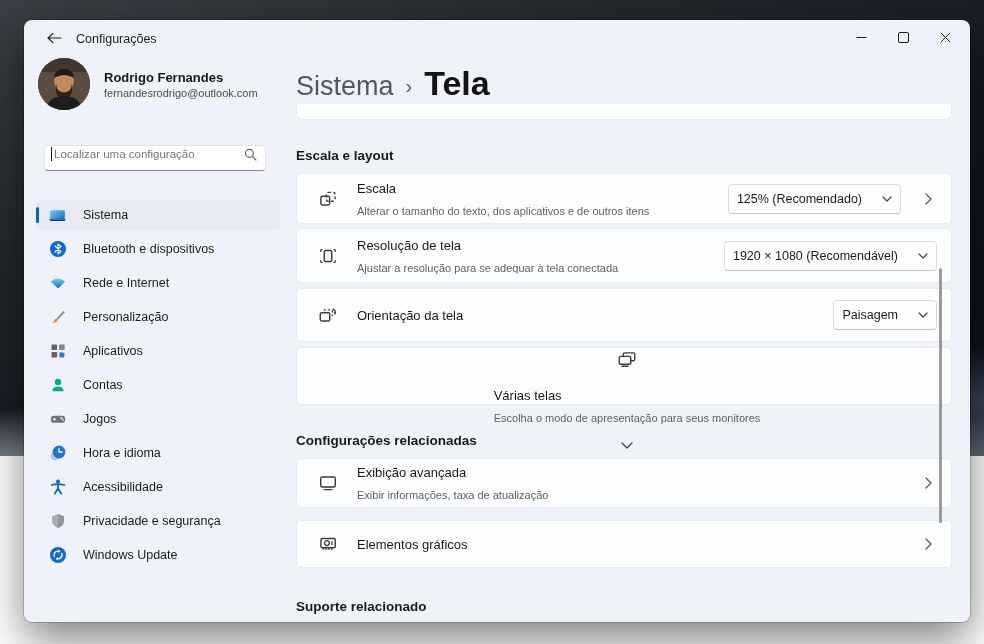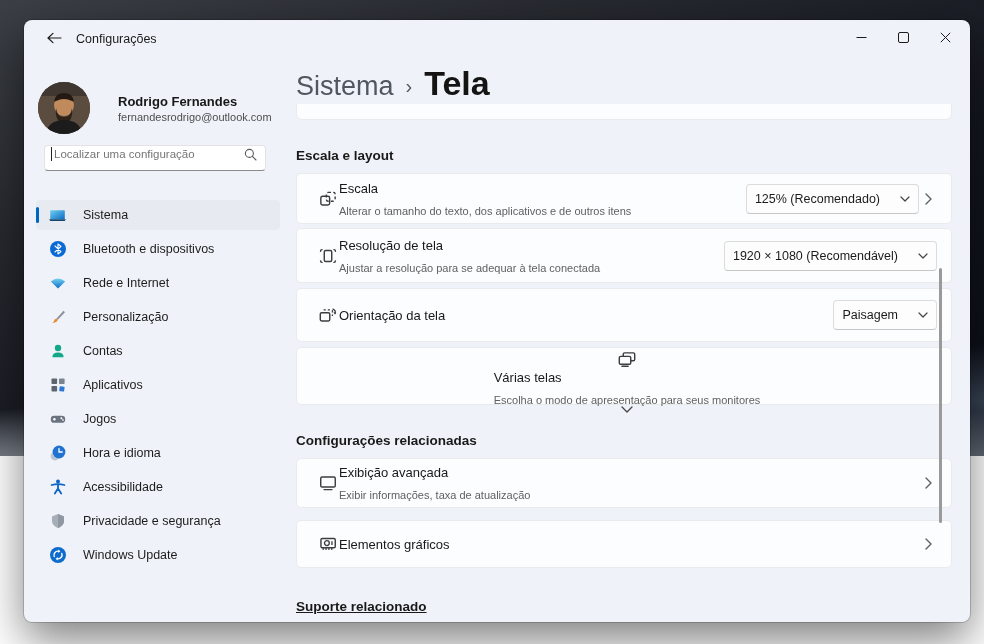--- a/index.html
+++ b/index.html
@@ -28,21 +28,21 @@
   .titlebar { position:absolute; left:0; top:0; right:0; height:38px; }
   .back-btn { position:absolute; left:14px; top:5px; width:32px; height:28px; border:none; background:transparent;
               border-radius:4px; font-size:16px; color:#1b1b1b; cursor:pointer; }
   .tb-title { position:absolute; left:52px; top:12px; font-size:12.5px; color:#1b1b1b; }
   .win-controls { position:absolute; right:4px; top:0; display:flex; }
   .win-btn { width:42px; height:34px; border:none; background:transparent; display:flex; align-items:center; justify-content:center; cursor:pointer; }
   .win-btn svg { display:block; }
 
   
   .sidebar { position:absolute; left:0; top:38px; width:268px; bottom:0; }
-  .profile { position:absolute; left:14px; top:24px; display:flex; align-items:center; gap:28px; }
+  .profile { position:absolute; left:14px; top:0; display:flex; align-items:center; gap:14px; }
   .avatar { width:52px; height:52px; border-radius:50%; overflow:hidden; background:#4e4338; flex:0 0 auto; }
   .profile-name { font-size:13px; font-weight:bold; color:#171717; }
   .profile-email { font-size:11px; color:#4d4d4d; margin-top:2px; }
 
   .searchbox { position:absolute; left:20px; top:87px; width:222px; height:26px;
     background:#fff; border:1px solid #e3e3e3; border-bottom:1px solid #8a8a8a; border-radius:4px;
     display:flex; align-items:center; padding:0 8px 8px 6px; }
   .searchbox input { flex:1; border:none; outline:none; font-size:11.5px; color:#1b1b1b; background:transparent;
     font-family:"Liberation Sans", sans-serif; }
   .searchbox input::placeholder { color:#767676; }
@@ -58,21 +58,21 @@
   
   .main { position:absolute; left:272px; top:38px; width:656px; bottom:0; }
   .breadcrumb { position:absolute; left:0; top:6px; display:flex; align-items:baseline; gap:12px; white-space:nowrap; }
   .bc-parent { font-size:27px; font-weight:400; color:#51575e; }
   .bc-sep { font-size:20px; color:#51575e; position:relative; top:-2px; }
   .bc-current { font-size:34px; font-weight:700; color:#141414; }
 
   .content { position:absolute; left:0; right:0; top:46px; }
 
   .card { background:#fbfdfe; border:1px solid #e9eaec; border-radius:5px; display:flex; align-items:center;
-    padding:0 14px 0 20px; }
+    padding:0 14px 0 20px; gap:18px; }
   .card-strip-top { height:16px; border-radius:0 0 6px 6px; border-top:none; margin-top:0; padding:0; }
 
   .section-h { font-size:13.5px; font-weight:bold; color:#191919; }
   .row-ic { width:22px; height:22px; flex:0 0 auto; }
   .row-text { flex:1; min-width:0; }
   .row-title { font-size:13px; color:#191919; }
   .row-sub { font-size:11px; color:#616161; margin-top:9px; }
 
   .dd { height:30px; background:#fdfdfd; border:1px solid #dcdcdc; border-bottom-color:#c6c6c6; border-radius:4px;
     display:flex; align-items:center; gap:20px; padding:0 8px; font-size:12.5px; color:#1b1b1b; cursor:pointer; white-space:nowrap; }
@@ -195,37 +195,37 @@
               <path d="M7.5 10.5 L14.5 2.8 L16 4.2 L8.8 11.8 Z" fill="#8b929c"></path>
               <path d="M7.5 10.5 L8.8 11.8 Q8 15 3.2 14.8 Q5.4 13.6 5.6 11.4 Z" fill="#e8872b"></path>
             </svg>
           </span>
           <span>Personalização</span>
         </div>
 
         <div class="nav-item">
           <span class="nav-ic">
             <svg width="18" height="18" viewBox="0 0 18 18">
-              <circle cx="9" cy="6" r="3.2" fill="#12a789"></circle>
-              <path d="M3.4 15.2 Q3.4 10.6 9 10.6 Q14.6 10.6 14.6 15.2 Z" fill="#12a789"></path>
-            </svg>
-          </span>
-          <span>Contas</span>
-        </div>
-
-        <div class="nav-item">
-          <span class="nav-ic">
-            <svg width="18" height="18" viewBox="0 0 18 18">
               <rect x="2.5" y="2.5" width="5.6" height="5.6" rx="0.8" fill="#5b6470"></rect>
               <rect x="10" y="2.5" width="5.6" height="5.6" rx="0.8" fill="#7b838f"></rect>
               <rect x="2.5" y="10" width="5.6" height="5.6" rx="0.8" fill="#5b6470"></rect>
               <rect x="10.4" y="10.4" width="5" height="5" rx="0.8" fill="#2f78d6" transform="rotate(8 12.9 12.9)"></rect>
             </svg>
           </span>
           <span>Aplicativos</span>
+        </div>
+
+        <div class="nav-item">
+          <span class="nav-ic">
+            <svg width="18" height="18" viewBox="0 0 18 18">
+              <circle cx="9" cy="6" r="3.2" fill="#12a789"></circle>
+              <path d="M3.4 15.2 Q3.4 10.6 9 10.6 Q14.6 10.6 14.6 15.2 Z" fill="#12a789"></path>
+            </svg>
+          </span>
+          <span>Contas</span>
         </div>
 
         <div class="nav-item">
           <span class="nav-ic">
             <svg width="18" height="18" viewBox="0 0 18 18">
               <rect x="1.8" y="5.8" width="14.4" height="7" rx="3.4" fill="#6b7280"></rect>
               <circle cx="5.4" cy="9.3" r="1.2" fill="#fff"></circle>
               <circle cx="12.4" cy="8.2" r="1" fill="#fff"></circle>
               <circle cx="14" cy="10" r="1" fill="#cfd5db"></circle>
             </svg>
@@ -409,21 +409,21 @@
           <span class="row-text">
             <span class="row-title" style="display:block">Elementos gráficos</span>
           </span>
           <span class="chev-right">
             <svg width="7" height="12" viewBox="0 0 7 12">
               <path d="M1 1 L6 6 L1 11" stroke="#5f5f5f" stroke-width="1.4" fill="none" stroke-linecap="round" stroke-linejoin="round"></path>
             </svg>
           </span>
         </div>
 
-        <div class="section-h" style="margin-top:31px; margin-bottom:0;text-decoration:underline;">Suporte relacionado</div>
+        <div class="section-h" style="margin-top:31px; margin-bottom:0;">Suporte relacionado</div>
 
       </div>
 
       <div class="scroll-thumb"></div>
     </main>
 
   </div>
 </div>
 
 </body></html>

